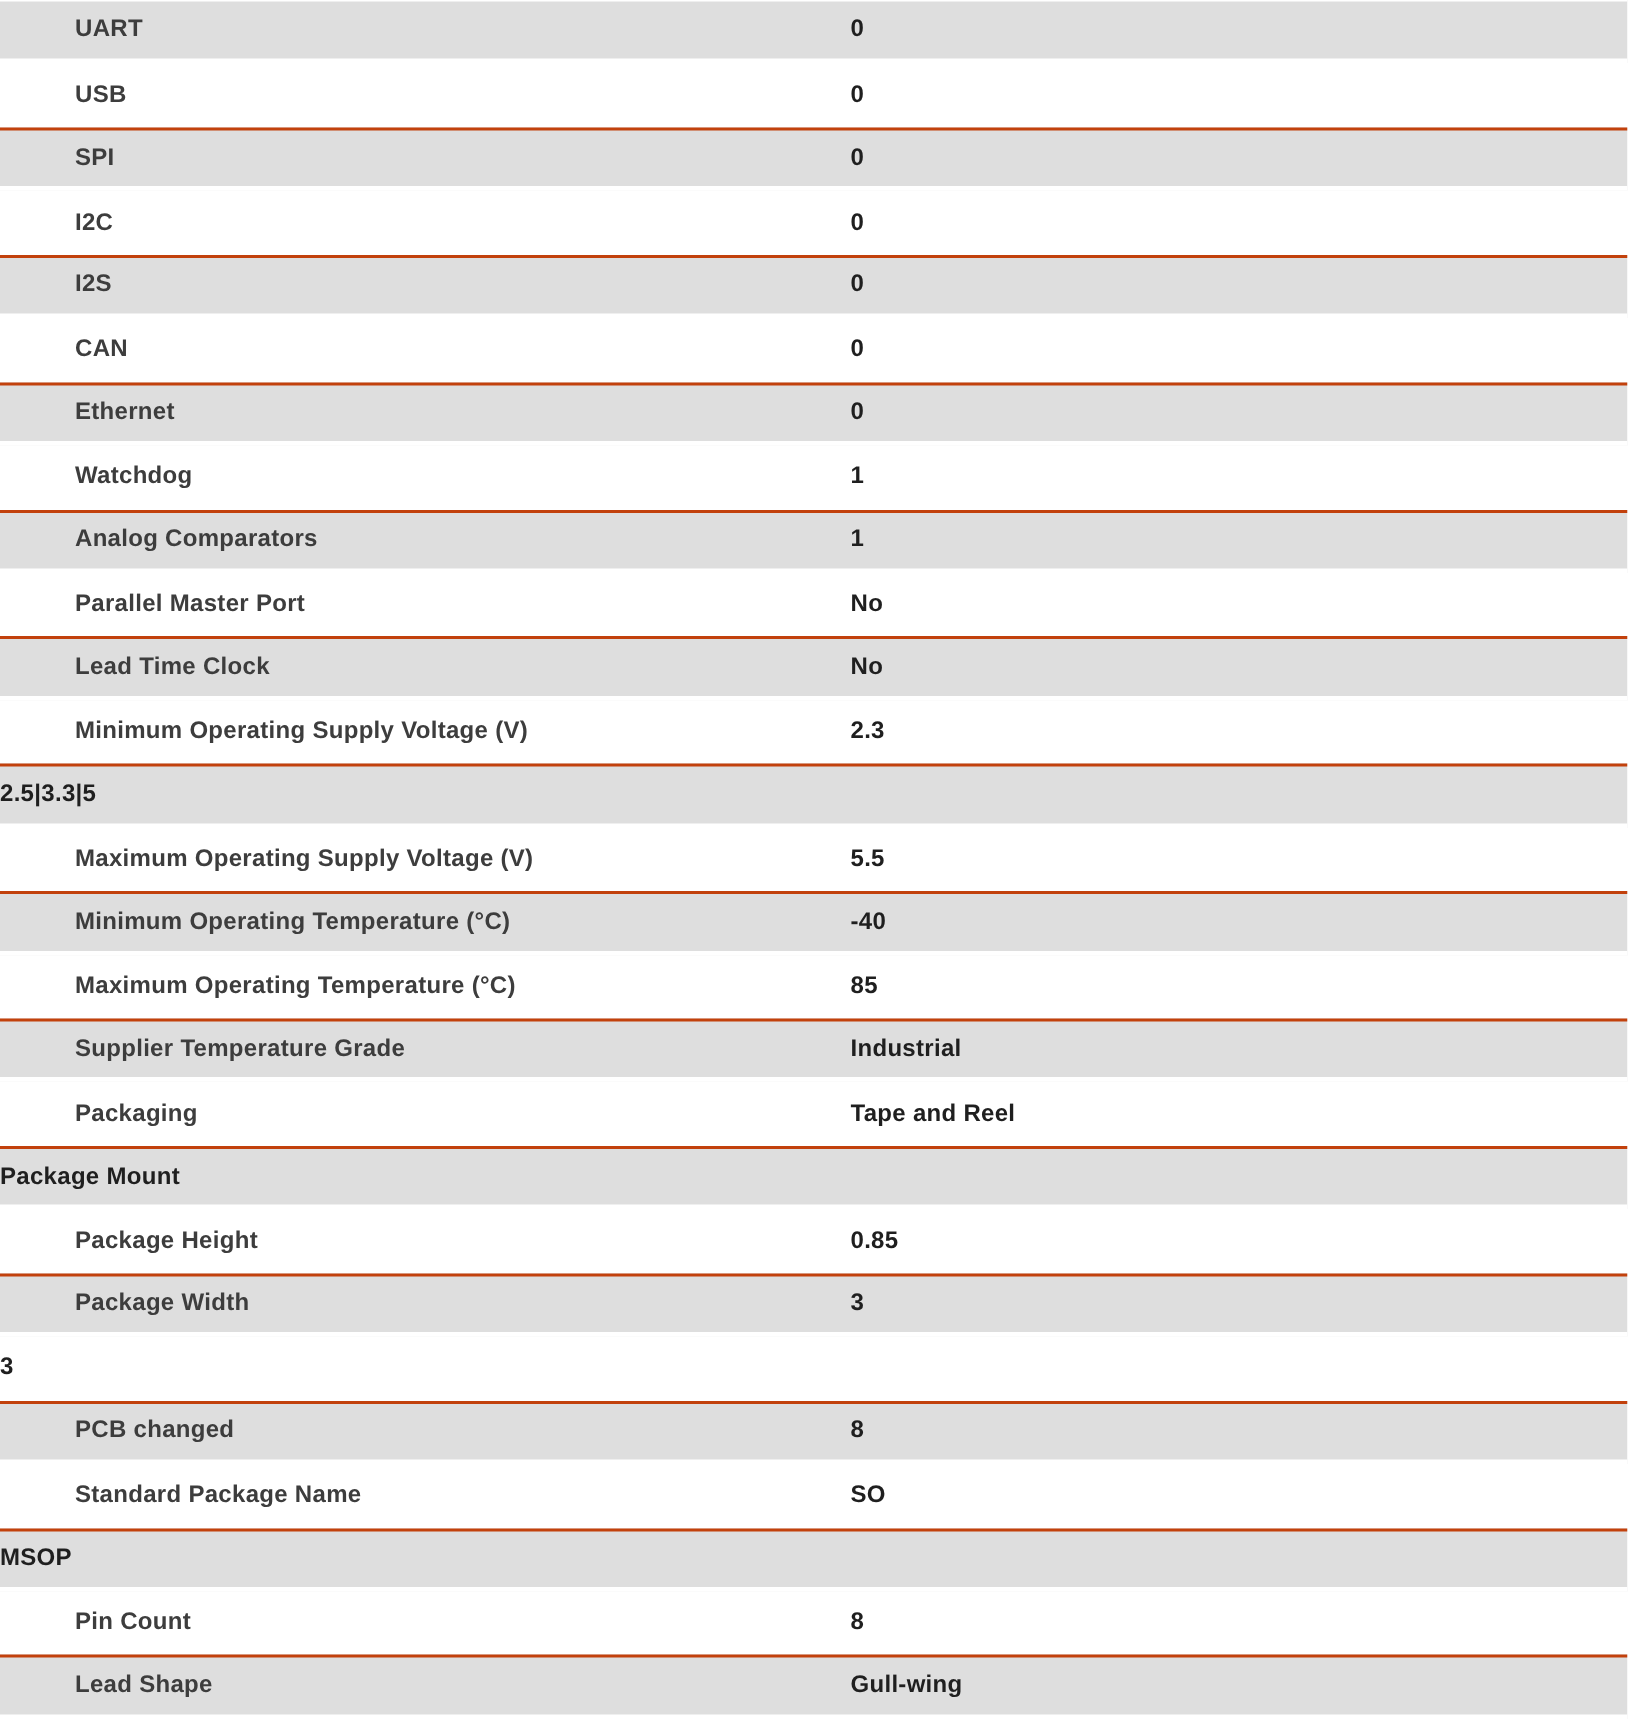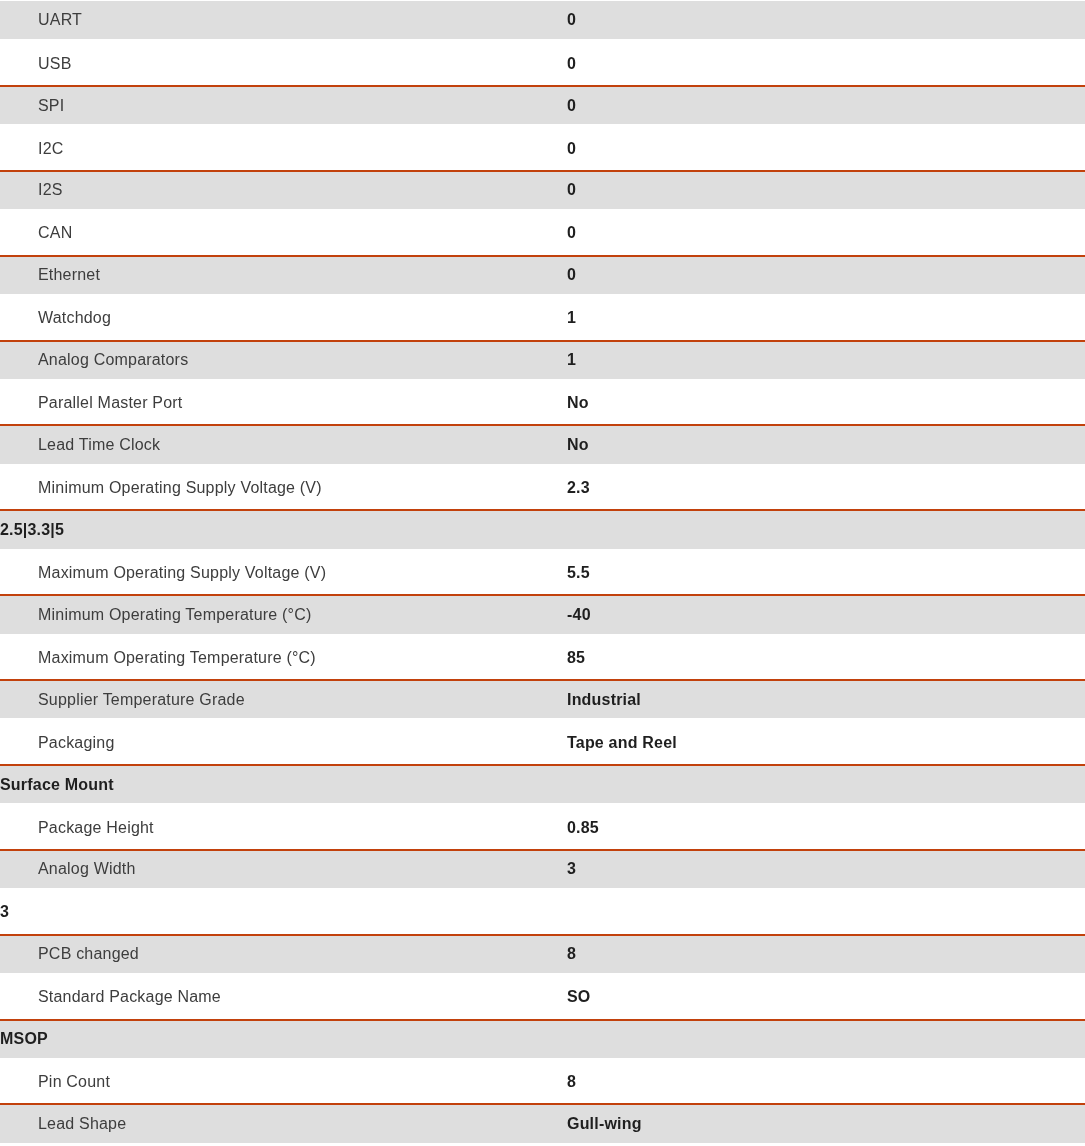--- a/index.html
+++ b/index.html
@@ -38,23 +38,23 @@
   .cell {
     font-size: 16px;
     letter-spacing: 0.2px;
     white-space: nowrap;
     overflow: hidden;
   }
   .cell.label {
     width: 567px;
     flex: 0 0 567px;
     box-sizing: border-box;
-    padding-left: 38px;
+    padding-left: 50px;
     color: #3d3d3d;
-    font-weight: 400;
+    font-weight: 700;
   }
   .cell.value {
     flex: 1 1 auto;
     color: #1f1f1f;
     font-weight: 700;
   }
 </style>
 </head>
 <body>
 
@@ -142,30 +142,30 @@
     <div class="cell label">Supplier Temperature Grade</div>
     <div class="cell value">Industrial</div>
   </div>
 
   <div class="row">
     <div class="cell label">Packaging</div>
     <div class="cell value">Tape and Reel</div>
   </div>
 
   <div class="row striped">
-    <div class="cell value">Surface Mount</div>
+    <div class="cell value">Package Mount</div>
   </div>
 
   <div class="row">
     <div class="cell label">Package Height</div>
     <div class="cell value">0.85</div>
   </div>
 
   <div class="row striped">
-    <div class="cell label">Analog Width</div>
+    <div class="cell label">Package Width</div>
     <div class="cell value">3</div>
   </div>
 
   <div class="row">
     <div class="cell value">3</div>
   </div>
 
   <div class="row striped">
     <div class="cell label">PCB changed</div>
     <div class="cell value">8</div>

